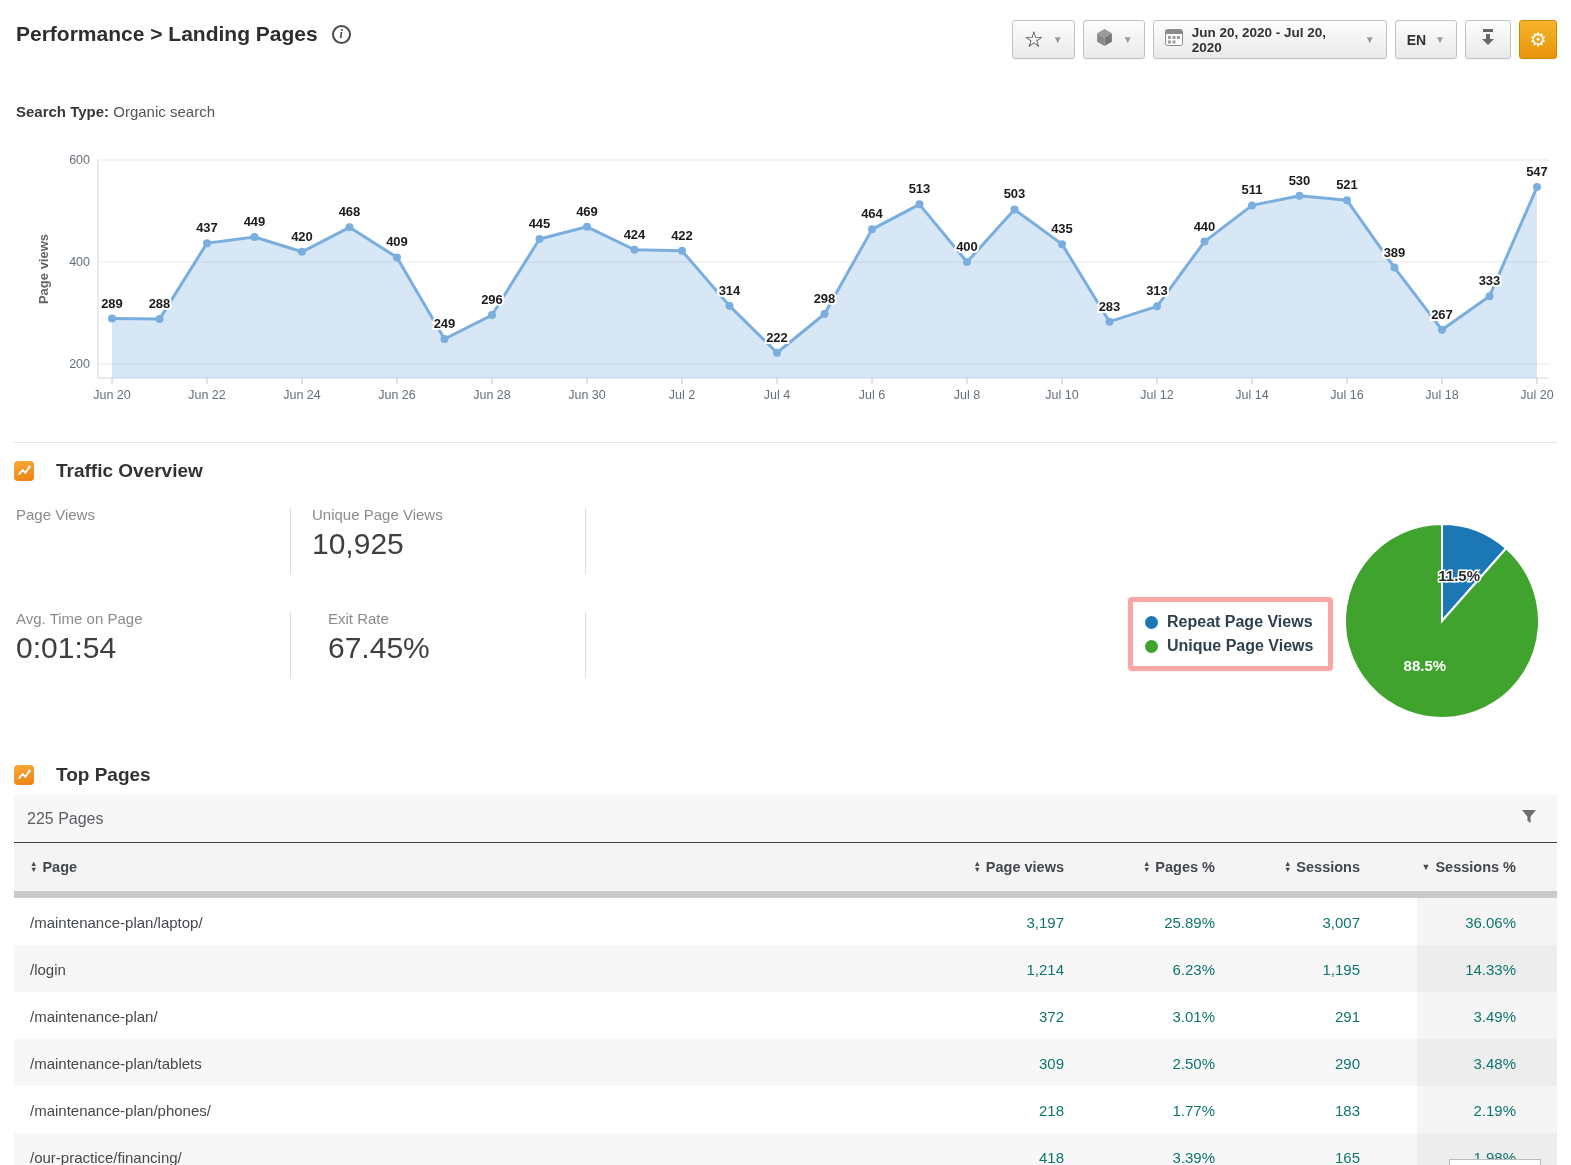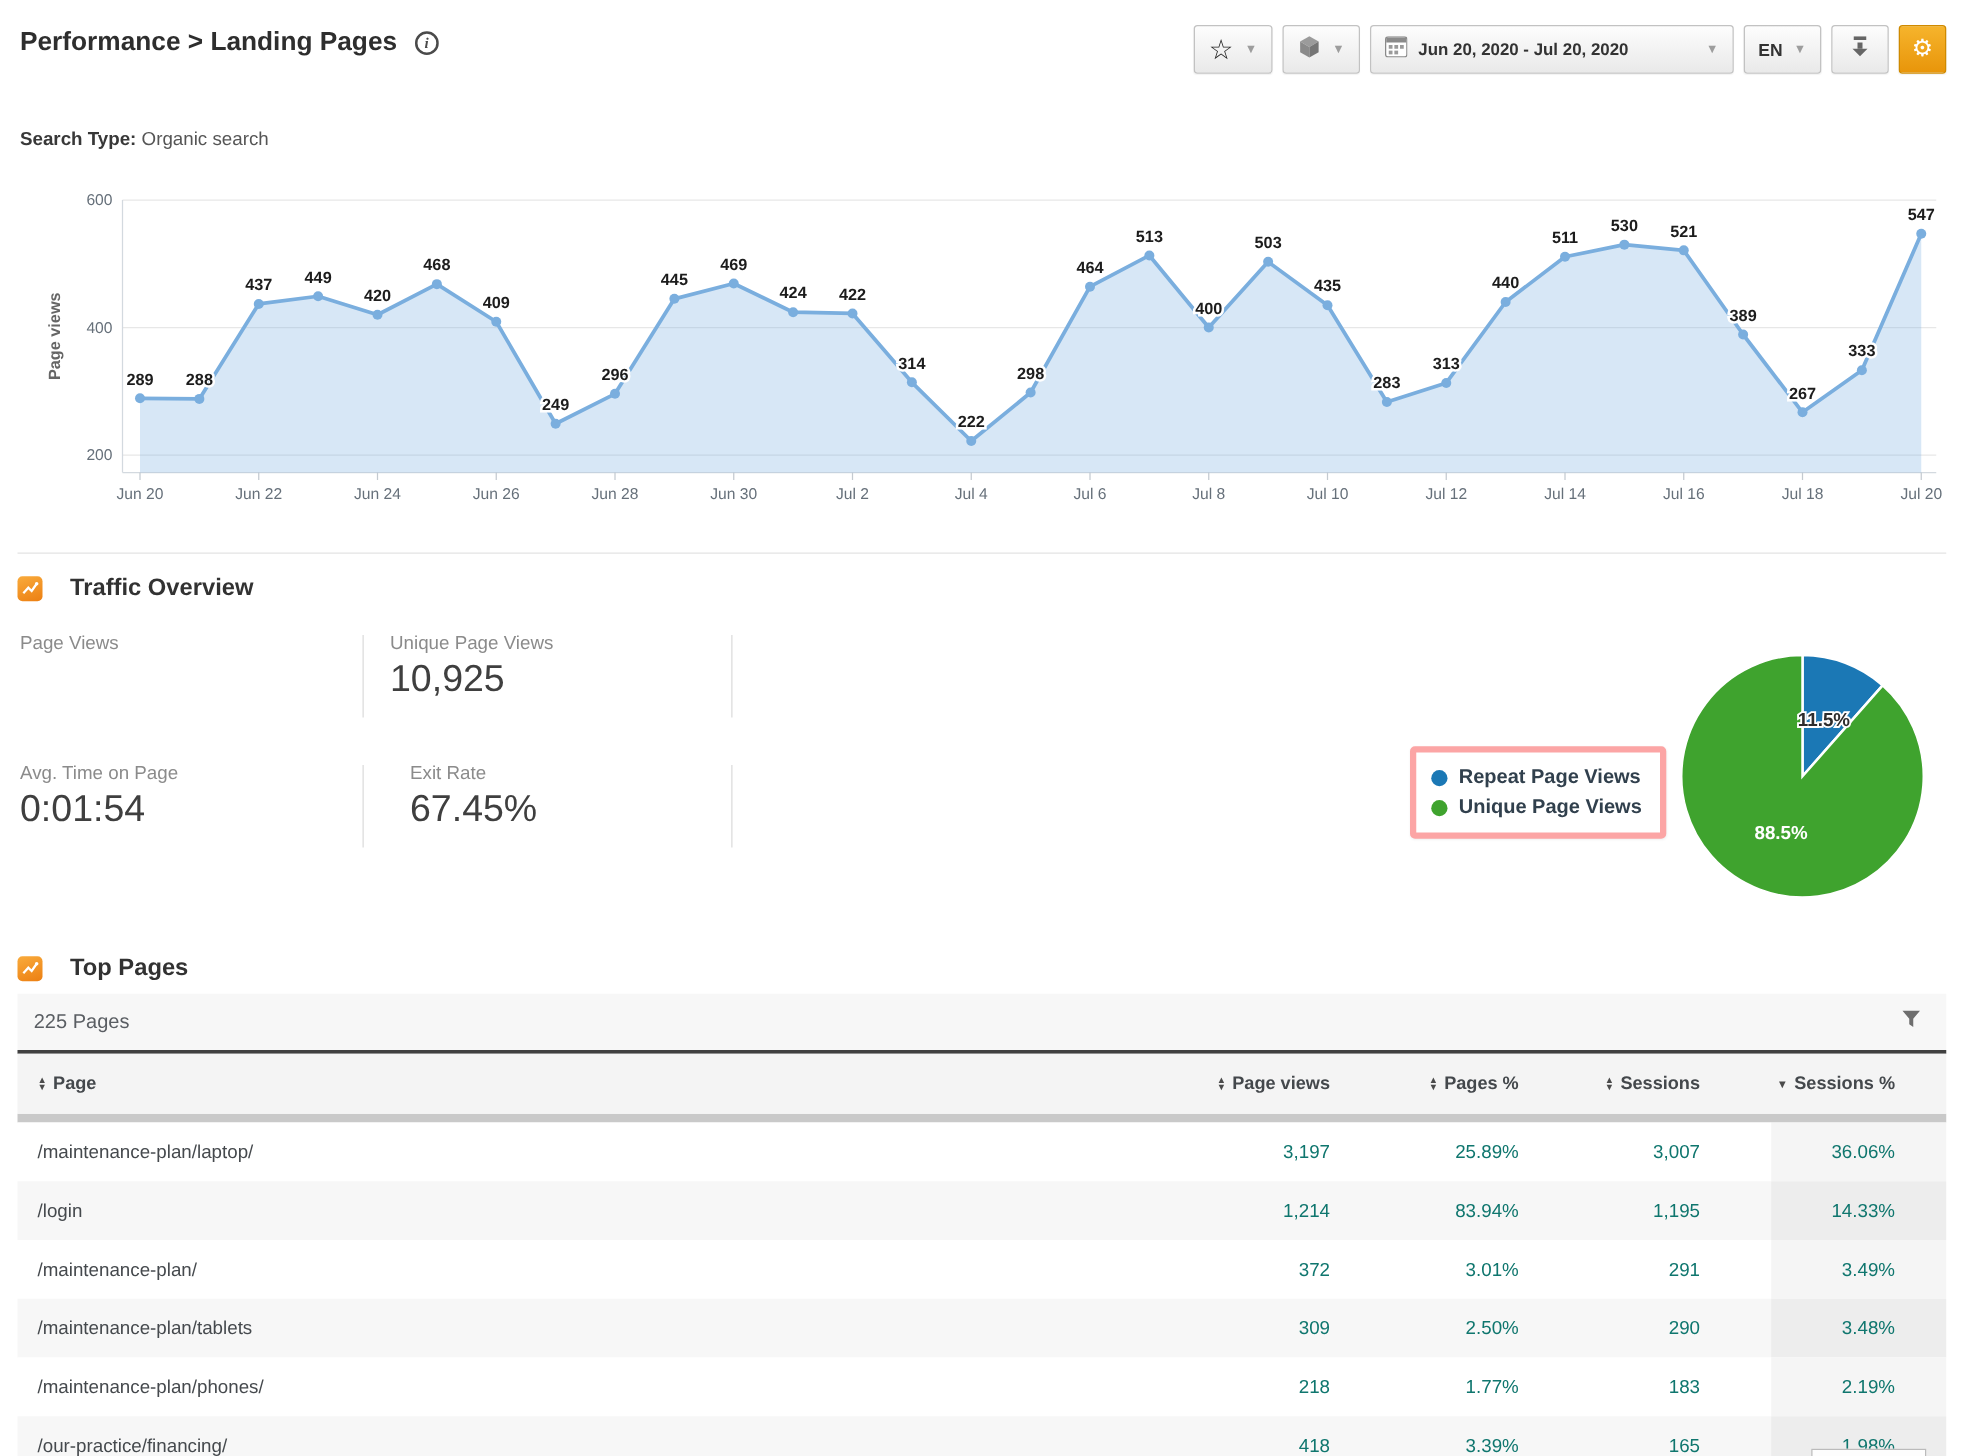--- a/index.html
+++ b/index.html
@@ -13,21 +13,21 @@
   .info-icon { display:inline-flex; width:19px; height:19px; border:2px solid #4a4a4a;
                border-radius:50%; align-items:center; justify-content:center;
                font:italic bold 12px "Liberation Serif", serif; color:#4a4a4a; }
 
   .toolbar { position:absolute; top:20px; right:14px; display:flex; gap:8px; height:39px; }
   .btn { display:flex; align-items:center; gap:9px; padding:0 11px; border:1px solid #c2c2c2;
          border-radius:3px; background:linear-gradient(#fdfdfd,#e9e9e9); cursor:pointer;
          box-shadow:0 1px 1px rgba(0,0,0,.05); }
   .btn .caret { font-size:10px; color:#9d9d9d; }
   .btn-star .glyph { font-size:22px; color:#222; line-height:1; }
-  .btn-date { width:291px; }
+  .btn-date { width:234px; }
   .btn-date .label { font-size:13.5px; font-weight:bold; color:#333; }
   .btn-date .caret { margin-left:auto; }
   .btn-lang .label { font-size:14px; font-weight:bold; color:#333; }
   .btn-dl { width:46px; justify-content:center; }
   .btn-gear { width:38px; justify-content:center; background:linear-gradient(#f6b42c,#e8950a);
               border-color:#cf8a00; }
   .btn-gear .glyph { font-size:19px; color:#fff; line-height:1; }
 
   .search-type { position:absolute; left:16px; top:103px; font-size:15px; color:#555; }
   .search-type b { color:#383838; }
@@ -50,21 +50,21 @@
   .pie-chart { position:absolute; left:1340px; top:519px; width:204px; height:204px; }
   .pie-legend { position:absolute; left:1128px; top:597px; background:#fff;
                 border:5px solid #fca5a5; border-radius:4px; padding:8px 15px 8px 12px;
                 box-shadow:0 1px 2px rgba(0,0,0,.06); }
   .legend-item { display:flex; align-items:center; gap:9px; height:24px; cursor:pointer; }
   .legend-dot { width:13px; height:13px; border-radius:50%; flex:0 0 auto; }
   .legend-item span.lab { font-size:16px; font-weight:bold; color:#31404d; }
 
   
   .tbl { position:absolute; left:14px; top:795px; width:1543px; }
-  .count-bar { position:relative; height:48px; background:#f7f7f7; border-bottom:3px solid #404040; }
+  .count-bar { position:relative; height:48px; background:#f7f7f7; border-bottom:1px solid #404040; }
   .count-bar .count { position:absolute; left:13px; top:50%; transform:translateY(-50%);
                       font-size:16px; color:#5a5e63; }
   .filter-btn { position:absolute; right:20px; top:50%; transform:translateY(-50%); cursor:pointer; }
   .thead { position:relative; height:48px; background:#f4f4f4; }
   .th { position:absolute; top:50%; transform:translateY(-50%); font-size:14.5px; font-weight:bold;
         color:#44484c; white-space:nowrap; cursor:pointer; display:flex; align-items:center; gap:5px; }
   .sort2 { display:inline-flex; flex-direction:column; font-size:7.5px; line-height:6.5px; color:#4a4a4a; }
   .sort1 { font-size:9px; color:#4a4a4a; }
   .hscroll { height:7px; background:#c9c9c9; cursor:pointer; }
   .trow { position:relative; height:47px; background:#fff; }
@@ -357,21 +357,21 @@
         <div class="td-page">/maintenance-plan/laptop/</div>
         <div class="td-num r-pv">3,197</div>
         <div class="td-num r-pp">25.89%</div>
         <div class="td-num r-s">3,007</div>
         <div class="td-num r-sp">36.06%</div>
       </div>
       <div class="trow alt">
         <div class="sorted-col"></div>
         <div class="td-page">/login</div>
         <div class="td-num r-pv">1,214</div>
-        <div class="td-num r-pp">83.94%</div>
+        <div class="td-num r-pp">6.23%</div>
         <div class="td-num r-s">1,195</div>
         <div class="td-num r-sp">14.33%</div>
       </div>
       <div class="trow">
         <div class="sorted-col"></div>
         <div class="td-page">/maintenance-plan/</div>
         <div class="td-num r-pv">372</div>
         <div class="td-num r-pp">3.01%</div>
         <div class="td-num r-s">291</div>
         <div class="td-num r-sp">3.49%</div>

